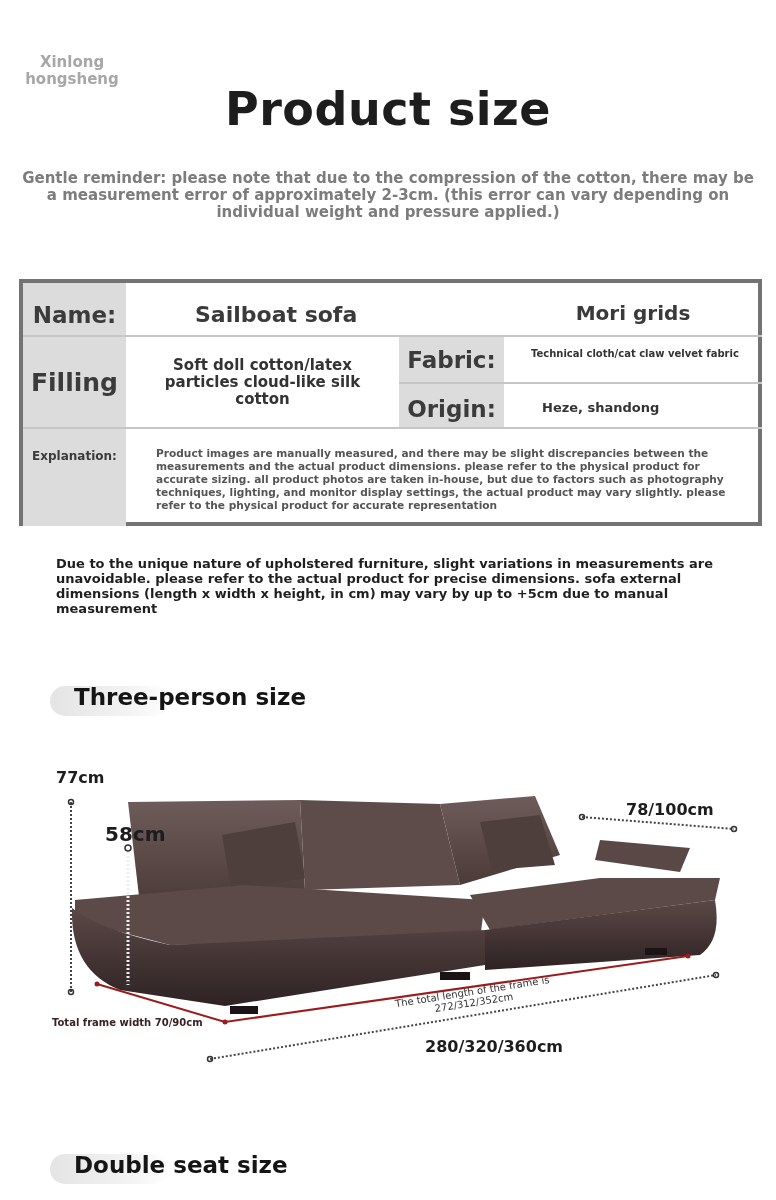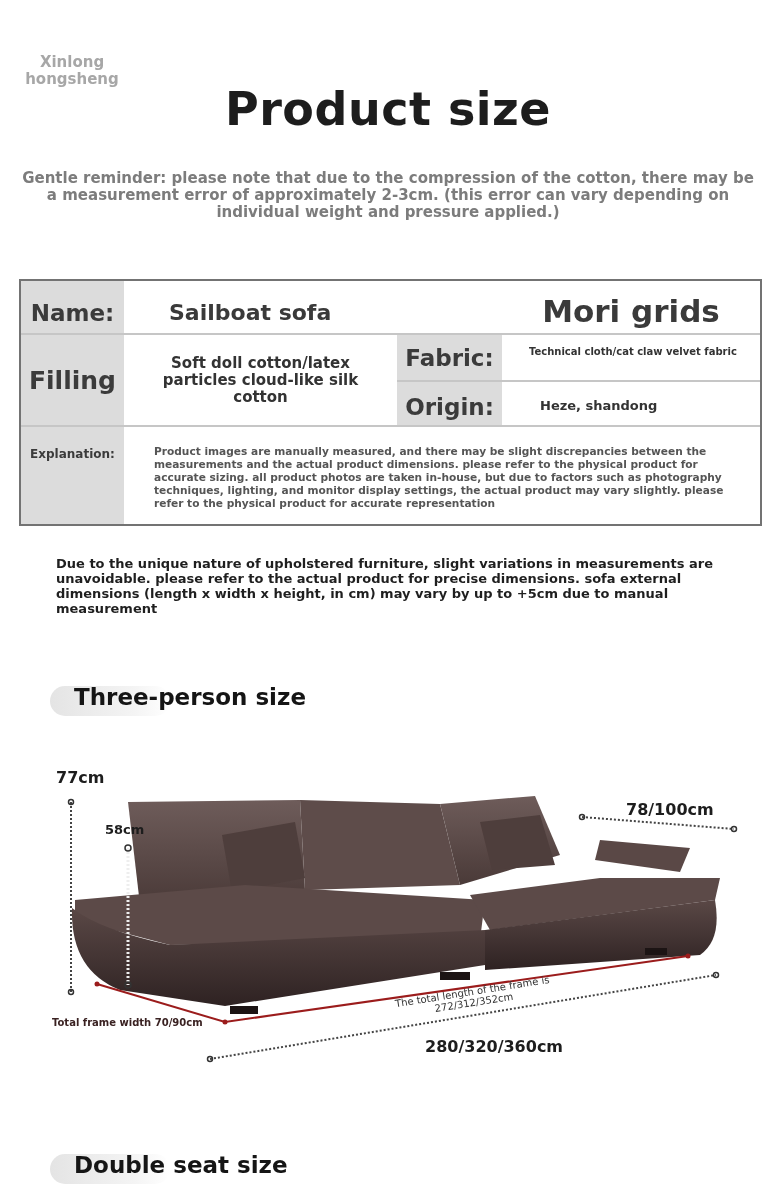--- a/index.html
+++ b/index.html
@@ -10,33 +10,33 @@
     font-size: 15px; line-height: 17px; font-weight: bold; color: #a7a7a7; }
 
   .title { position: absolute; left: 0; right: 0; top: 82px; text-align: center;
     font-size: 46px; font-weight: bold; color: #1d1d1d; letter-spacing: 0.5px; }
 
   .reminder { position: absolute; left: 20px; right: 20px; top: 170px; text-align: center;
     font-size: 15px; line-height: 17px; font-weight: bold; color: #7c7c7c; }
 
   
   .spec { position: absolute; left: 19px; top: 279px; width: 743px; height: 247px;
-    border: 2px solid #737373; background: #fff; }
+    border: 4px solid #737373; background: #fff; }
   .cell { position: absolute; display: flex; align-items: center; }
   .lbl { background: #dcdcdc; font-weight: bold; color: #3b3b3b; }
   .hline { position: absolute; height: 2px; background: #c6c6c6; }
 
   .name-lbl { left: 0; top: 0; width: 103px; height: 52px; font-size: 23px; justify-content: center; padding-top: 12px; }
-  .name-val { left: 103px; top: 0; width: 273px; height: 52px; font-size: 22px; font-weight: bold; color: #3a3a3a; padding-left: 45px; padding-top: 10px; }
+  .name-val { left: 103px; top: 0; width: 273px; height: 52px; font-size: 22px; font-weight: bold; color: #3a3a3a; padding-left: 69px; padding-top: 10px; }
   .fill-lbl { left: 0; top: 54px; width: 103px; height: 90px; font-size: 25px; justify-content: center; }
   .fill-val { left: 103px; top: 54px; width: 273px; height: 90px; font-size: 15px; line-height: 17px; font-weight: bold; color: #333;
     justify-content: center; text-align: center; padding: 0 20px; }
 
   .brand-lbl { left: 376px; top: 0; width: 105px; height: 52px; font-size: 23px; justify-content: center; padding-top: 12px; }
-  .brand-val { left: 481px; top: 0; width: 258px; height: 52px; font-size: 31px; font-weight: bold; color: #3a3a3a; justify-content: center; padding-top: 8px; }
+  .brand-val { left: 481px; top: 0; width: 258px; height: 52px; font-size: 20px; font-weight: bold; color: #3a3a3a; justify-content: center; padding-top: 8px; }
   .fab-lbl { left: 376px; top: 54px; width: 105px; height: 45px; font-size: 23px; justify-content: center; }
   .fab-val { left: 481px; top: 54px; width: 258px; height: 33px; font-size: 10px; font-weight: bold; color: #333; padding-left: 27px; }
   .orig-lbl { left: 376px; top: 101px; width: 105px; height: 43px; font-size: 23px; justify-content: center; padding-top: 6px; text-align: center; }
   .orig-val { left: 481px; top: 101px; width: 258px; height: 43px; font-size: 13px; font-weight: bold; color: #333; padding-left: 38px; padding-top: 4px; }
 
   .expl-lbl { left: 0; top: 146px; width: 103px; height: 97px; font-size: 12px; justify-content: center; align-items: flex-start; padding-top: 20px; }
   .expl-val { left: 103px; top: 146px; width: 636px; height: 97px; font-size: 10.6px; line-height: 13px; font-weight: bold; color: #555;
     align-items: flex-start; padding: 18px 20px 0 30px; }
 
   .note { position: absolute; left: 56px; top: 556px; width: 690px; font-size: 13px; line-height: 15px; font-weight: bold; color: #1f1f1f; }
@@ -45,21 +45,21 @@
   .section-h .bg { position: absolute; left: 0; top: 2px; width: 120px; height: 30px; border-radius: 15px;
     background: linear-gradient(90deg, #e4e4e4, #f4f4f4 70%, rgba(255,255,255,0)); }
   .section-h span.txt { position: relative; padding-left: 24px; }
   .sec1 { top: 684px; }
   .sec2 { top: 1152px; }
 
   
   .diagram { position: absolute; left: 0; top: 760px; width: 776px; height: 320px; }
   .dim { position: absolute; font-weight: bold; color: #1d1d1d; }
   .d77 { left: 56px; top: 8px; font-size: 16px; }
-  .d58 { left: 105px; top: 62px; font-size: 13px; }
+  .d58 { left: 105px; top: 62px; font-size: 20px; }
   .d78 { left: 626px; top: 40px; font-size: 16px; }
   .dframe-w { left: 52px; top: 257px; font-size: 10px; color: #3a2222; }
   .dframe-l { left: 395px; top: 226px; font-size: 10px; color: #333; font-weight: normal; transform: rotate(-9deg); text-align: center; line-height: 11px; }
   .dtotal { left: 425px; top: 277px; font-size: 16px; }
 </style>
 </head>
 <body>
 
 <div class="brand">
   <div>Xinlong</div>

